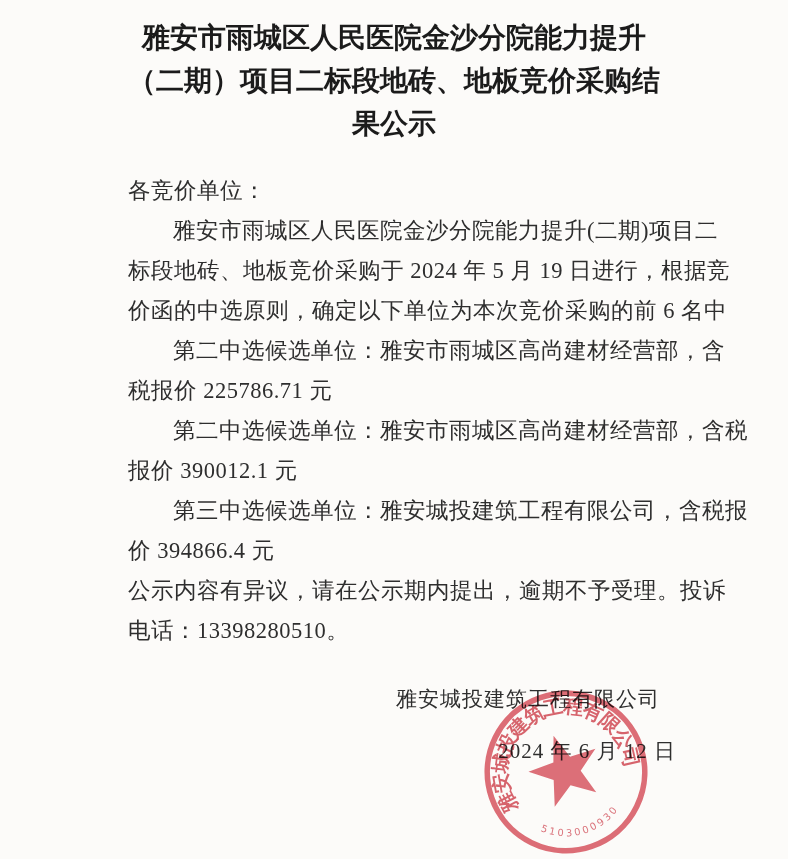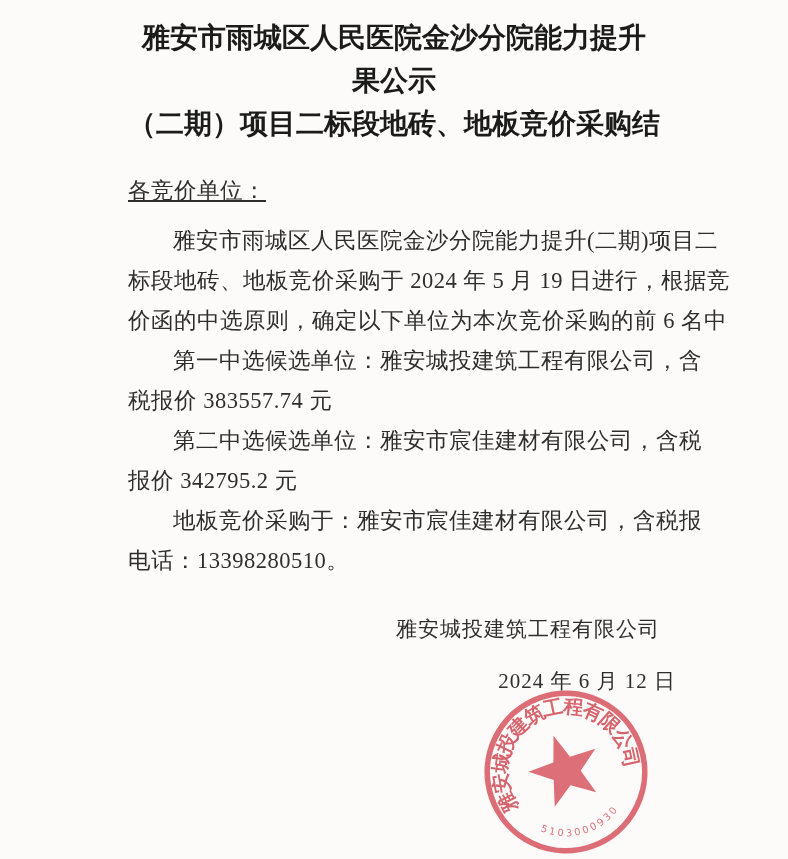--- a/index.html
+++ b/index.html
@@ -22,21 +22,21 @@
   }
   .body-block{
     margin:26px 120px 0 128px;
     font-size:22.5px;
     line-height:40px;
     letter-spacing:0.5px;
     color:#2e2e2e;
   }
   .line{white-space:nowrap;height:40px;}
   .line.indent{text-indent:2em;text-align:center;}
-  .line.salutation{margin-bottom:10px;text-decoration:underline;}
+  .line.salutation{}
   .sig-block{
     margin-top:28px;
     text-align:right;
     font-size:21px;
     letter-spacing:1px;
     color:#2e2e2e;
   }
   .sig-company{padding-right:128px;line-height:40px;}
   .sig-date{padding-right:112px;line-height:40px;margin-top:12px;}
   .seal{
@@ -51,34 +51,36 @@
   .seal svg{width:100%;height:100%;}
   .seal text{font-family:"DejaVu Sans", sans-serif;}
 </style>
 </head>
 <body>
 
 <div class="page">
 
   <h1 class="title">
     <div class="title-line">雅安市雨城区人民医院金沙分院能力提升</div>
+    <div class="title-line">（二期）项目二标段地砖、地板竞价采购结</div>
     <div class="title-line">果公示</div>
-    <div class="title-line">（二期）项目二标段地砖、地板竞价采购结</div>
   </h1>
 
   <div class="body-block">
     <div class="line salutation">各竞价单位：</div>
     <div class="line indent">雅安市雨城区人民医院金沙分院能力提升(二期)项目二</div>
     <div class="line">标段地砖、地板竞价采购于 2024 年 5 月 19 日进行，根据竞</div>
     <div class="line">价函的中选原则，确定以下单位为本次竞价采购的前 6 名中</div>
-    <div class="line indent">第一中选候选单位：雅安城投建筑工程有限公司，含</div>
-    <div class="line">税报价 383557.74 元</div>
-    <div class="line indent">第二中选候选单位：雅安市宸佳建材有限公司，含税</div>
-    <div class="line">报价 342795.2 元</div>
-    <div class="line indent">地板竞价采购于：雅安市宸佳建材有限公司，含税报</div>
+    <div class="line indent">第二中选候选单位：雅安市雨城区高尚建材经营部，含</div>
+    <div class="line">税报价 225786.71 元</div>
+    <div class="line indent">第二中选候选单位：雅安市雨城区高尚建材经营部，含税</div>
+    <div class="line">报价 390012.1 元</div>
+    <div class="line indent">第三中选候选单位：雅安城投建筑工程有限公司，含税报</div>
+    <div class="line">价 394866.4 元</div>
+    <div class="line">公示内容有异议，请在公示期内提出，逾期不予受理。投诉</div>
     <div class="line">电话：13398280510。</div>
   </div>
 
   <div class="sig-block">
     <div class="sig-company">雅安城投建筑工程有限公司</div>
     <div class="sig-date">2024 年 6 月 12 日</div>
   </div>
 
   <div class="seal">
     <svg viewBox="0 0 170 170" xmlns="http://www.w3.org/2000/svg">

